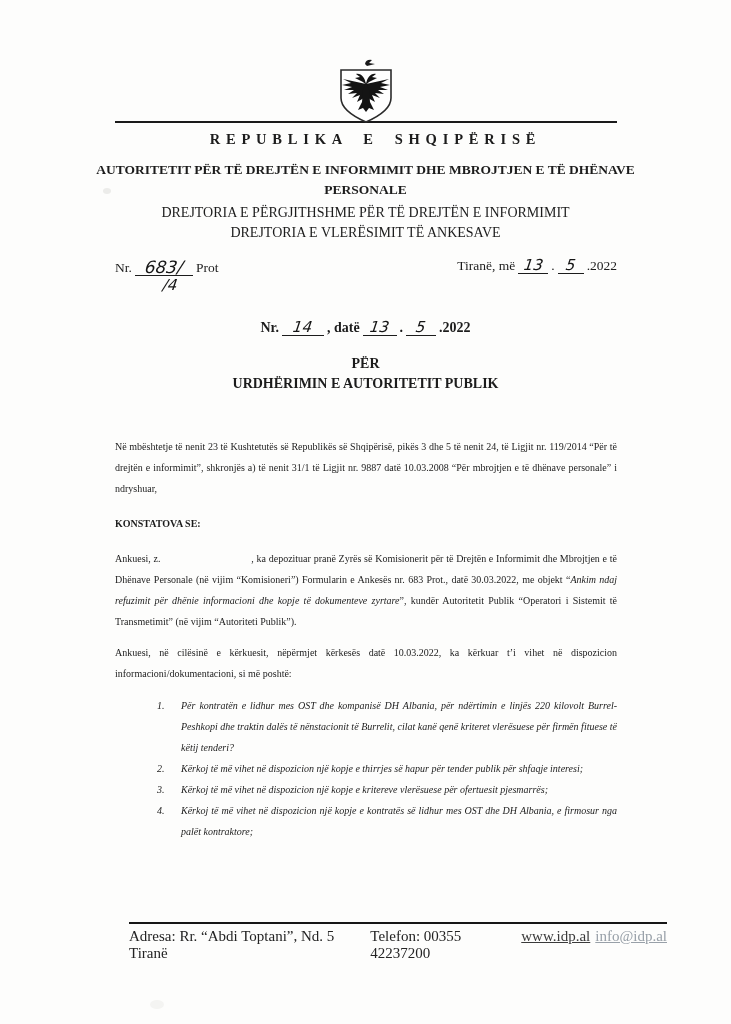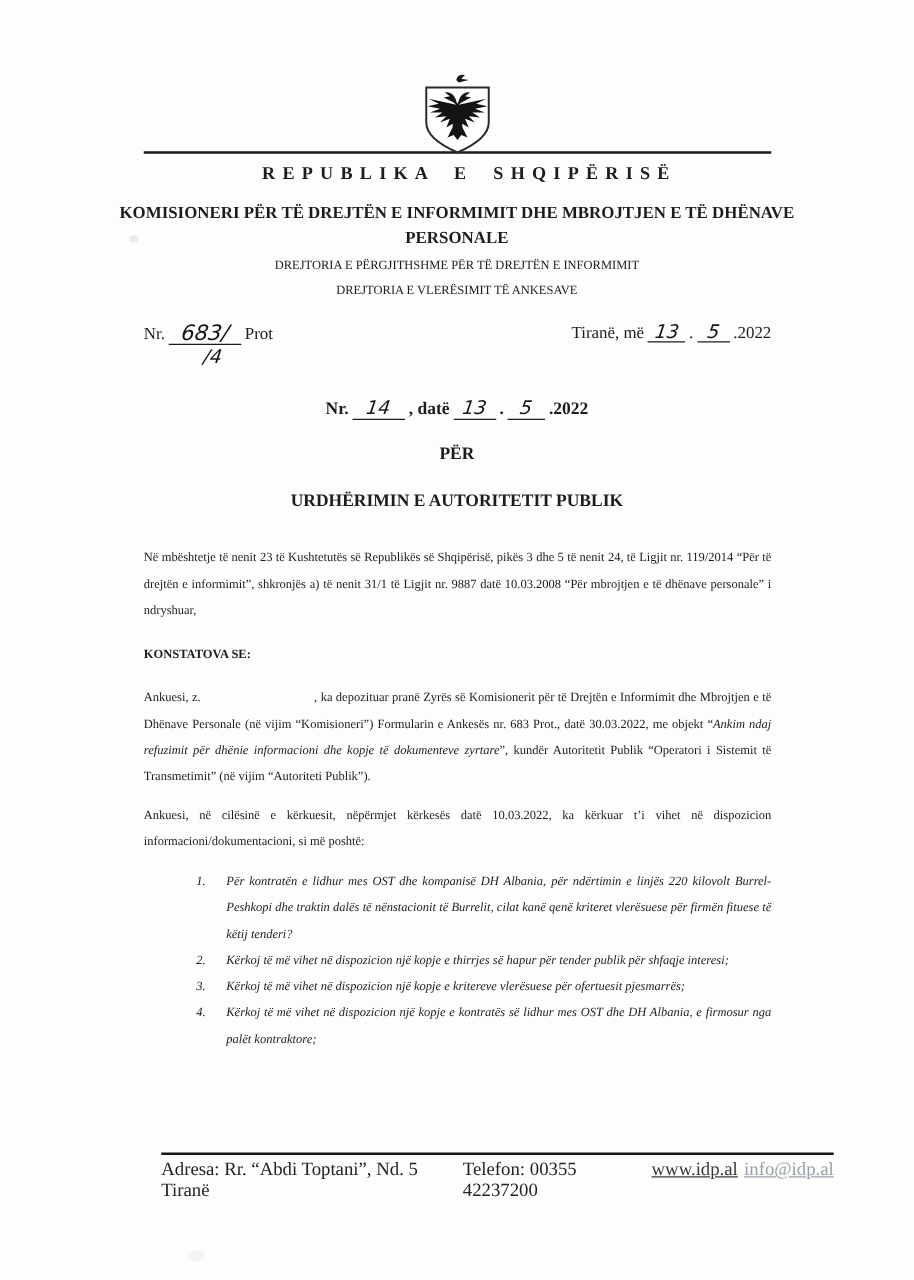--- a/index.html
+++ b/index.html
@@ -7,35 +7,35 @@
     position:relative; width:731px; height:1024px; margin:0 auto;
     background:#fdfdfc; overflow:hidden;
     font-family:"Liberation Serif", serif; color:#1c1c1c;
   }
   
   .hdr-rule { position:absolute; top:121px; left:115px; width:502px; height:2px; background:#1a1a1a; z-index:1; }
   .emblem { position:absolute; top:58px; left:50%; transform:translateX(-50%); z-index:2; }
   .hdr-text { position:absolute; top:131px; left:0; width:100%; text-align:center; z-index:3; }
   .republika { font-size:14.5px; font-weight:bold; letter-spacing:0.40em; word-spacing:0.45em;margin-left:20px; }
   .institution { margin:12px auto 0; font-size:13.5px; font-weight:bold; line-height:20px; max-width:545px; }
-  .directorate { font-size:10px; line-height:19.5px;font-family:Liberation Serif, serif; }
+  .directorate { font-size:14px; line-height:19.5px;font-family:Liberation Serif, serif; }
   .directorate.first { margin-top:3px; }
   
   .proto-row { position:absolute; top:258px; left:115px; width:502px; display:flex; justify-content:space-between; font-size:13.5px; z-index:3; }
   .blank { display:inline-block; border-bottom:1.5px solid #1c1c1c; text-align:center; line-height:1; margin:0 3px; vertical-align:baseline; }
   .hand { font-family:"DejaVu Sans", sans-serif; font-style:italic; color:#151515; display:inline-block; transform:skewX(-8deg); }
   .b-protnr { width:58px; } .b-protnr .hand { font-size:17px; position:relative; top:1px; }
   .proto-sub { margin-left:48px; margin-top:0; } .proto-sub .hand { font-size:15px; }
   .b-day { width:30px; } .b-month { width:26px; }
   .b-day .hand, .b-month .hand { font-size:15px; }
   
   .title-block { position:absolute; top:303px; left:0; width:100%; text-align:center; font-weight:bold; font-size:14px; line-height:18px; z-index:3; }
   .title-nr { margin-top:16px; }
   .per { margin-top:18px; }
-  .subject { margin-top:20px; }
+  .subject { margin-top:2px; }
   .b-tnr { width:42px; } .b-tday { width:34px; } .b-tmonth { width:30px; }
   .title-nr .hand { font-size:15px; font-weight:normal; }
   
   .body-block { position:absolute; top:436px; left:115px; width:502px; font-size:10px; line-height:21px; text-align:justify; z-index:3; }
   .konstatova { text-align:left; font-weight:bold; margin:14px 0; }
   .p3 { margin-top:10px; }
   .redact-gap { display:inline-block; width:88px; }
   .it { font-style:italic; }
   .req-list { margin-top:11px; padding-left:42px; font-style:italic; }
   .list-item { display:flex; }
@@ -65,21 +65,21 @@
         <path d="M32 26 L55 21 L47 25 L56 27 L46 29 L54 32 L44 32 L50 36 L41 35 L46 40 L38 37 L41 44 L34 40 L32 47 Z"></path>
         <path d="M32 27 C31 19 27 15 22 16 L26 19 L21 20 L27 23 C29 24 31 25 32 28 Z"></path>
         <path d="M32 27 C33 19 37 15 42 16 L38 19 L43 20 L37 23 C35 24 33 25 32 28 Z"></path>
         <path d="M32 24 L29 32 L28 44 L24 52 L29 50 L32 54 L35 50 L40 52 L36 44 L35 32 Z"></path>
       </g>
     </svg>
   </div>
 
   <div class="hdr-text">
     <div class="republika">REPUBLIKA E SHQIPËRISË</div>
-    <div class="institution">KOMISIONERI PËR TË DREJTËN E INFORMIMIT DHE MBROJTJEN E TË DHËNAVE PERSONALE</div>
+    <div class="institution">AUTORITETIT PËR TË DREJTËN E INFORMIMIT DHE MBROJTJEN E TË DHËNAVE PERSONALE</div>
     <div class="directorate first">DREJTORIA E PËRGJITHSHME PËR TË DREJTËN E INFORMIMIT</div>
     <div class="directorate">DREJTORIA E VLERËSIMIT TË ANKESAVE</div>
   </div>
 
   <div class="proto-row">
     <div>
       <span>Nr.</span><span class="blank b-protnr"><span class="hand">683/</span></span><span>Prot</span>
       <div class="proto-sub"><span class="hand">/4</span></div>
     </div>
     <div>

